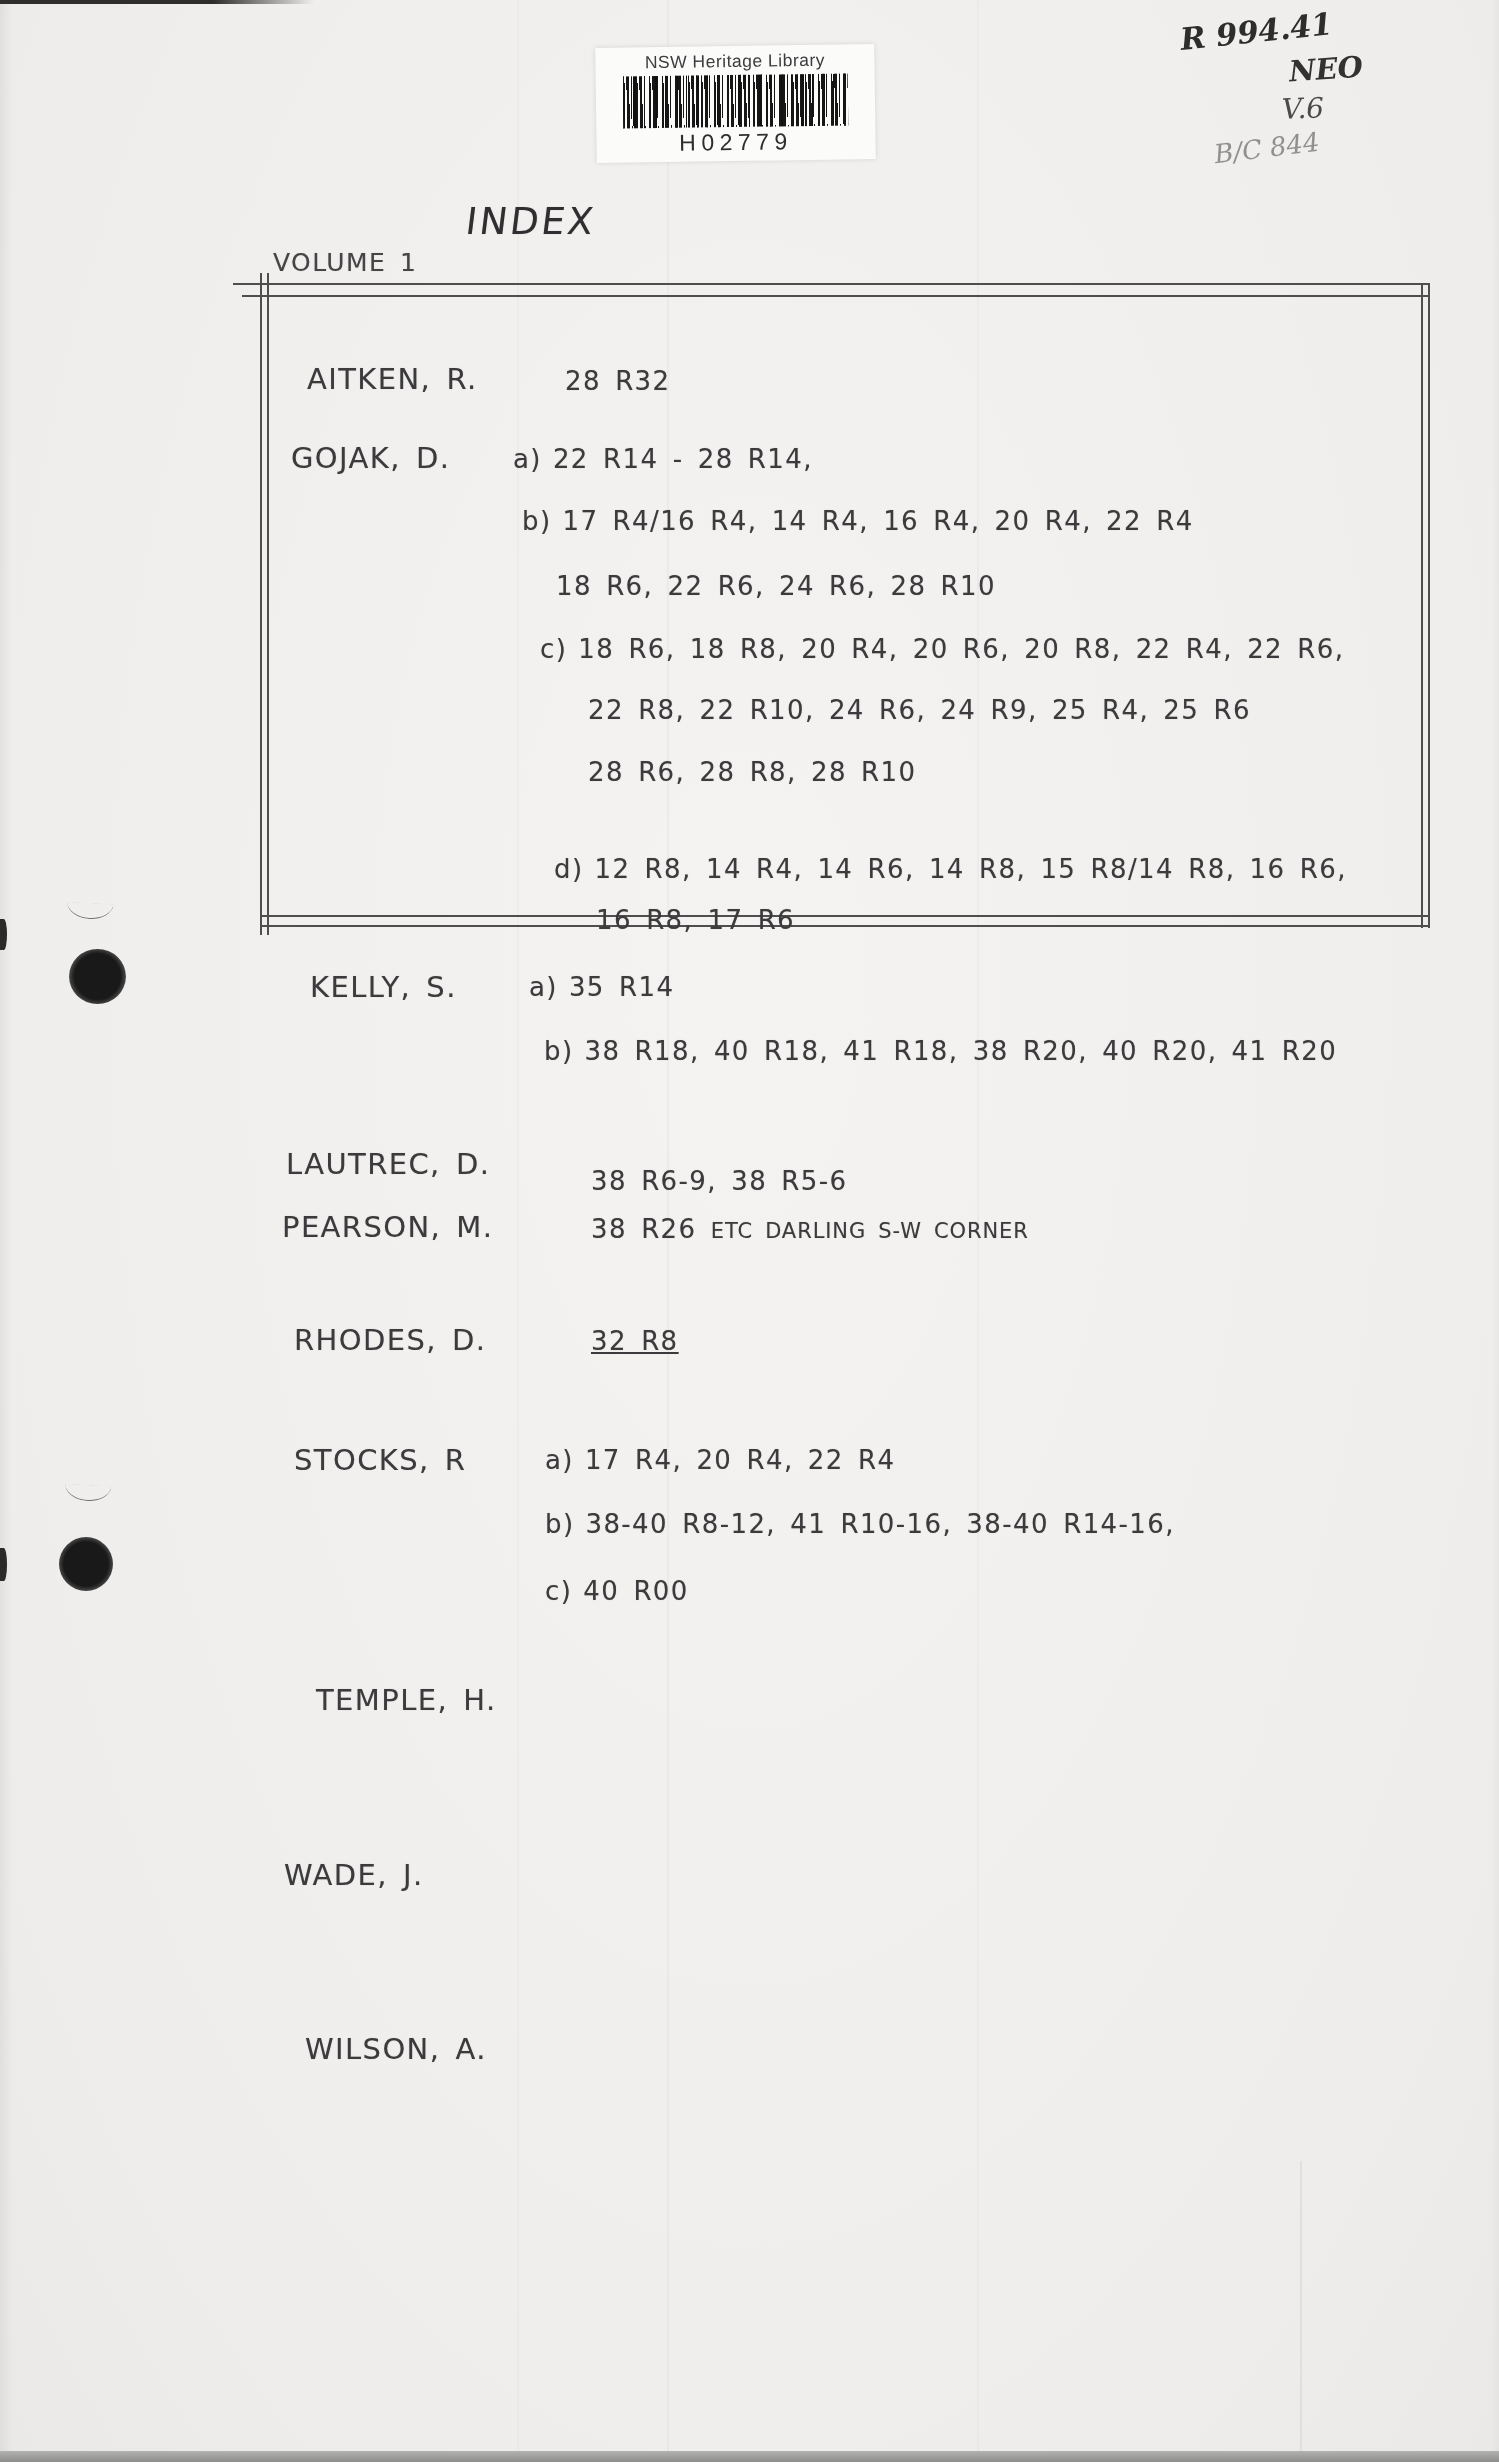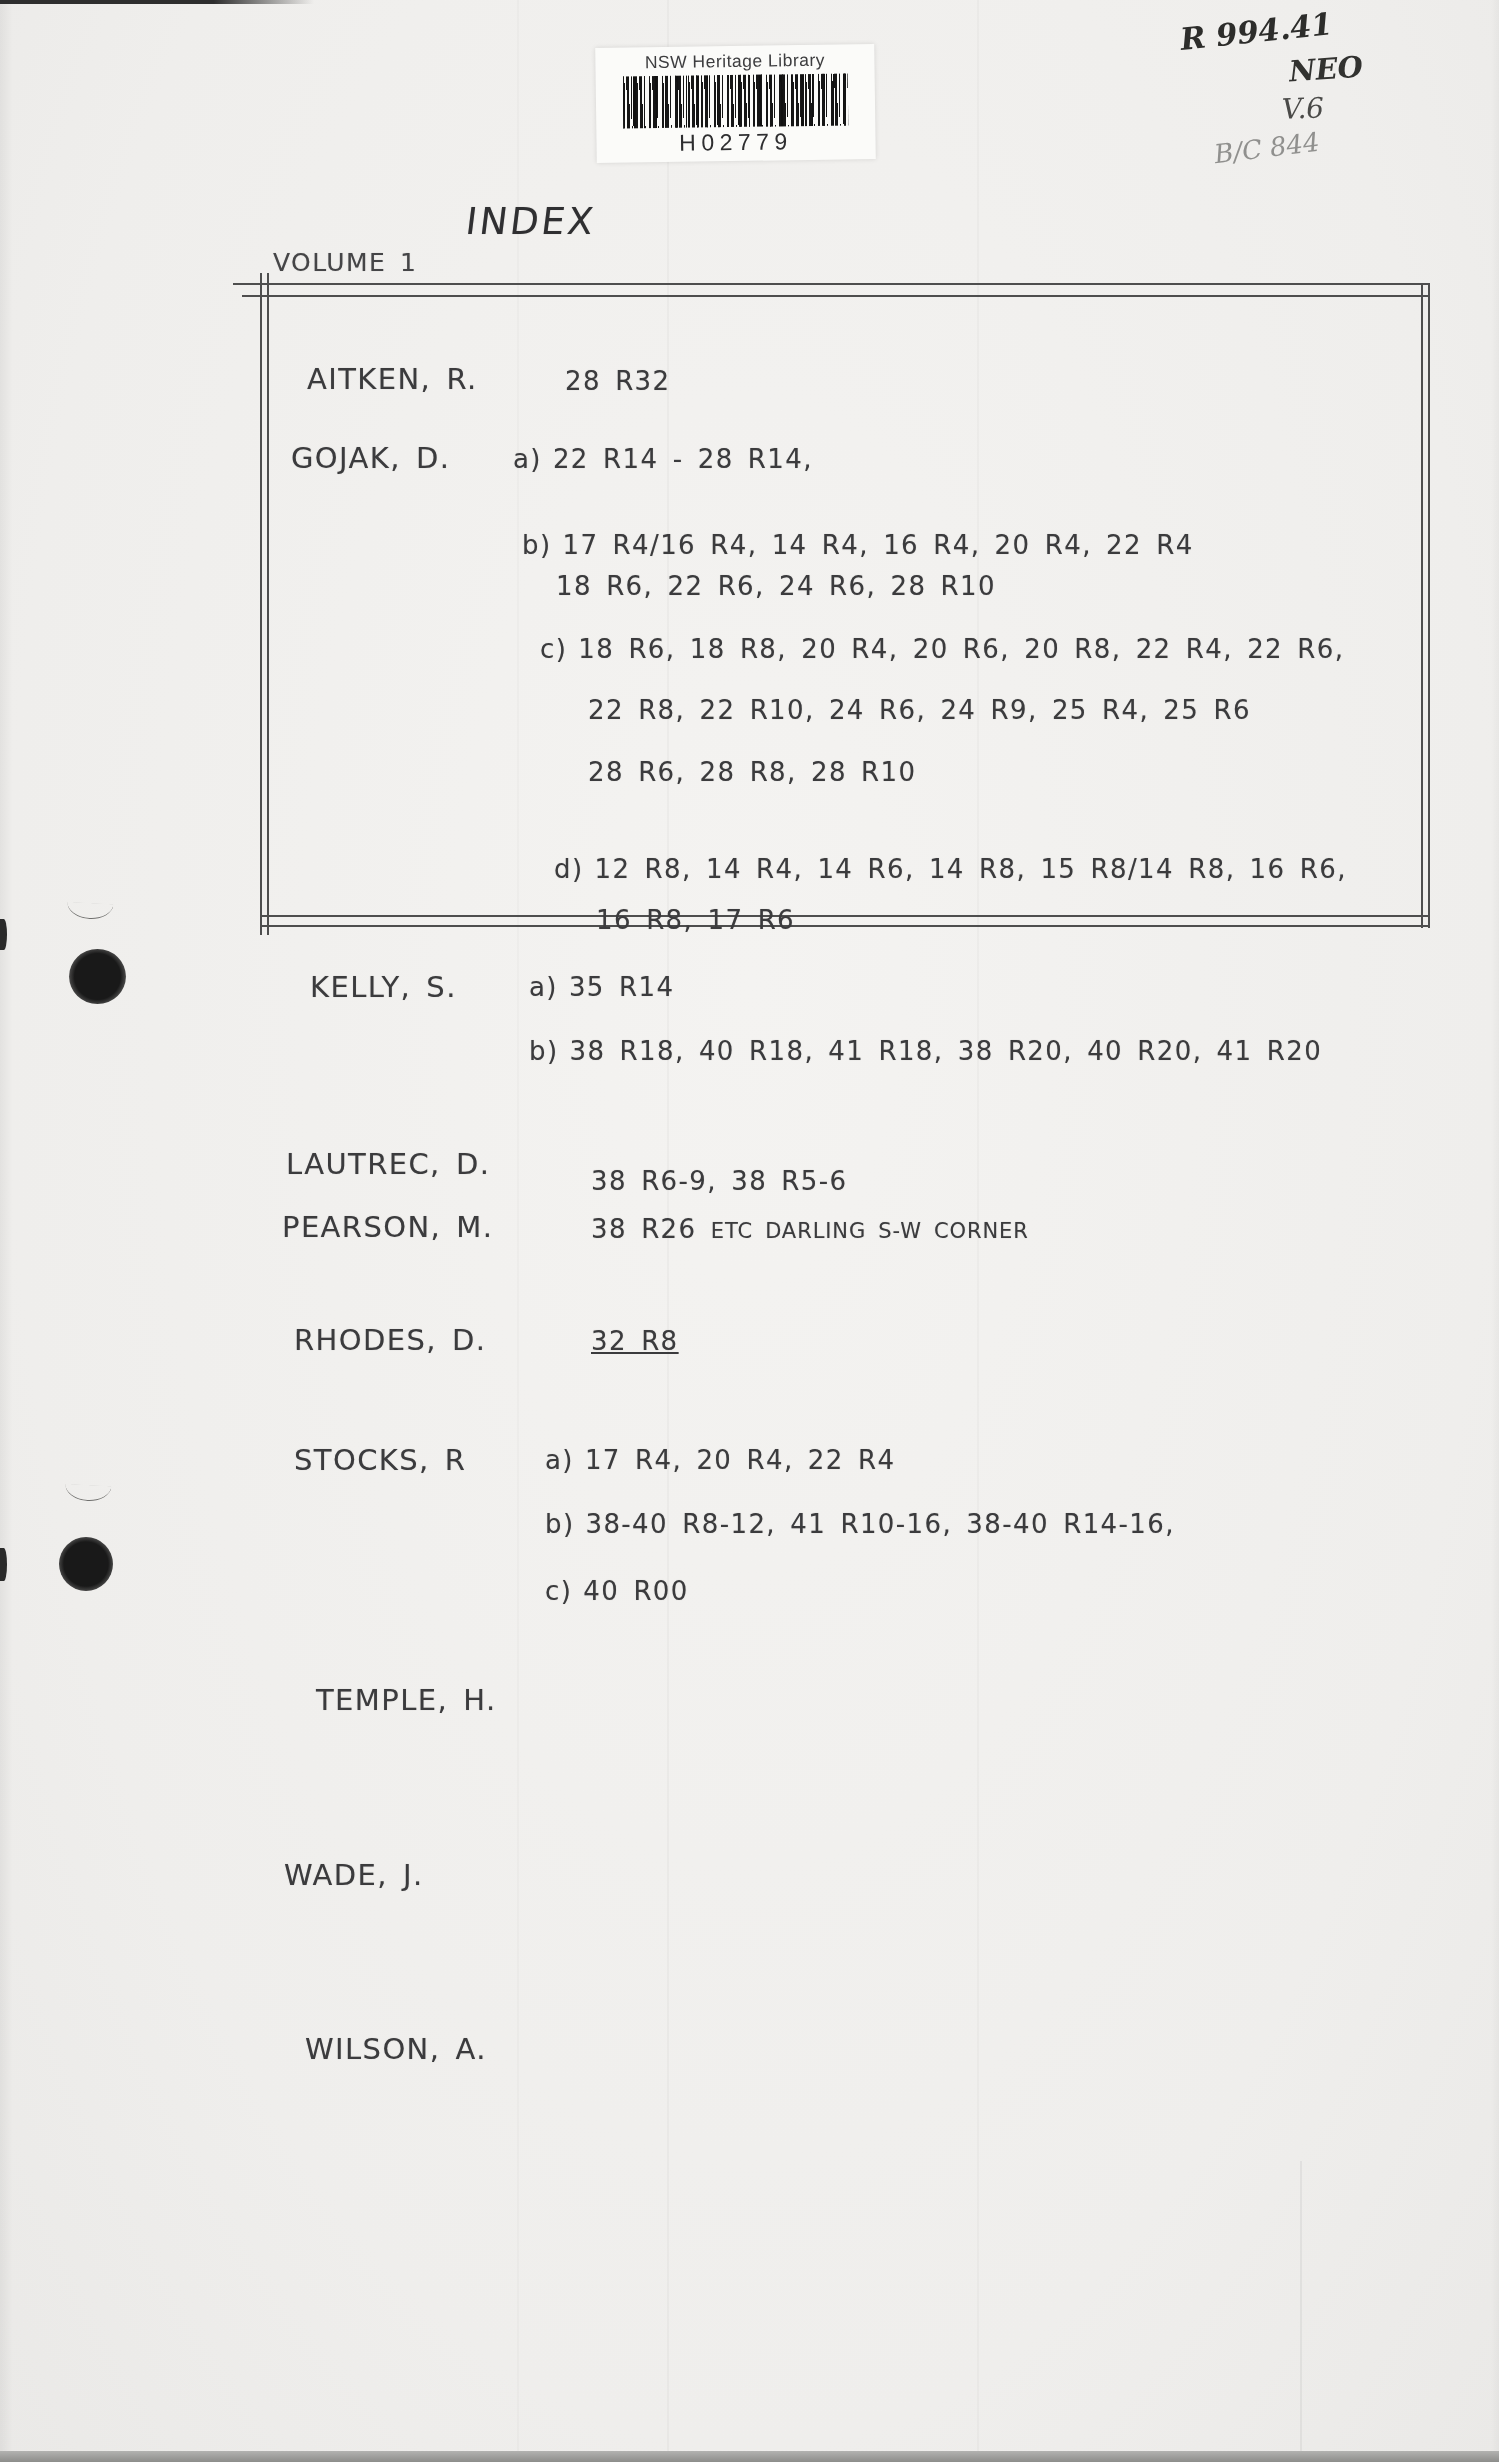--- a/index.html
+++ b/index.html
@@ -99,39 +99,39 @@
   <div class="boxline hline" style="left:260px;top:915px;width:1170px;"></div>
   <div class="boxline hline" style="left:260px;top:925px;width:1170px;"></div>
 
   <div class="hand name" style="left:307px;top:362px;">AITKEN,  R.</div>
   <div class="hand refs" style="left:565px;top:366px;">28 R32</div>
 
   <div class="hand name" style="left:291px;top:441px;">GOJAK,  D.</div>
   <div class="hand refs" style="left:513px;top:444px;">
     <span class="reflabel">a)</span><span>22 R14 - 28 R14,</span>
   </div>
-  <div class="hand refs" style="left:522px;top:506px;margin-top:24px;">
+  <div class="hand refs" style="left:522px;top:506px;">
     <span class="reflabel">b)</span><span>17 R4/16 R4, 14 R4, 16 R4, 20 R4, 22 R4</span>
   </div>
   <div class="hand refs" style="left:556px;top:571px;">18 R6, 22 R6, 24 R6,  28 R10</div>
   <div class="hand refs" style="left:540px;top:634px;">
     <span class="reflabel">c)</span><span>18 R6, 18 R8, 20 R4, 20 R6, 20 R8, 22 R4, 22 R6,</span>
   </div>
   <div class="hand refs" style="left:588px;top:695px;">22 R8, 22 R10, 24 R6, 24 R9, 25 R4, 25 R6</div>
   <div class="hand refs" style="left:588px;top:757px;">28 R6, 28 R8, 28 R10</div>
   <div class="hand refs" style="left:554px;top:818px;margin-top:36px;">
     <span class="reflabel">d)</span><span>12 R8, 14 R4, 14 R6, 14 R8, 15 R8/14 R8, 16 R6,</span>
   </div>
   <div class="hand refs" style="left:596px;top:877px;margin-top:28px;">16 R8, 17 R6</div>
 
   <div class="hand name" style="left:310px;top:970px;">KELLY, S.</div>
   <div class="hand refs" style="left:529px;top:972px;">
     <span class="reflabel">a)</span><span>35 R14</span>
   </div>
-  <div class="hand refs" style="left:529px;top:1036px;text-align:right;">
+  <div class="hand refs" style="left:544px;top:1036px;text-align:right;">
     <span class="reflabel">b)</span><span>38 R18, 40 R18, 41 R18, 38 R20, 40 R20, 41 R20</span>
   </div>
 
   <div class="hand name" style="left:286px;top:1147px;">LAUTREC, D.</div>
   <div class="hand refs" style="left:591px;top:1150px;margin-top:16px;">38 R6-9,  38 R5-6</div>
 
   <div class="hand name" style="left:282px;top:1210px;">PEARSON, M.</div>
   <div class="hand refs" style="left:591px;top:1214px;">
     <span>38 R26</span>
     <span style="font-size:21px;letter-spacing:0.9px;">ETC  DARLING S-W CORNER</span>

